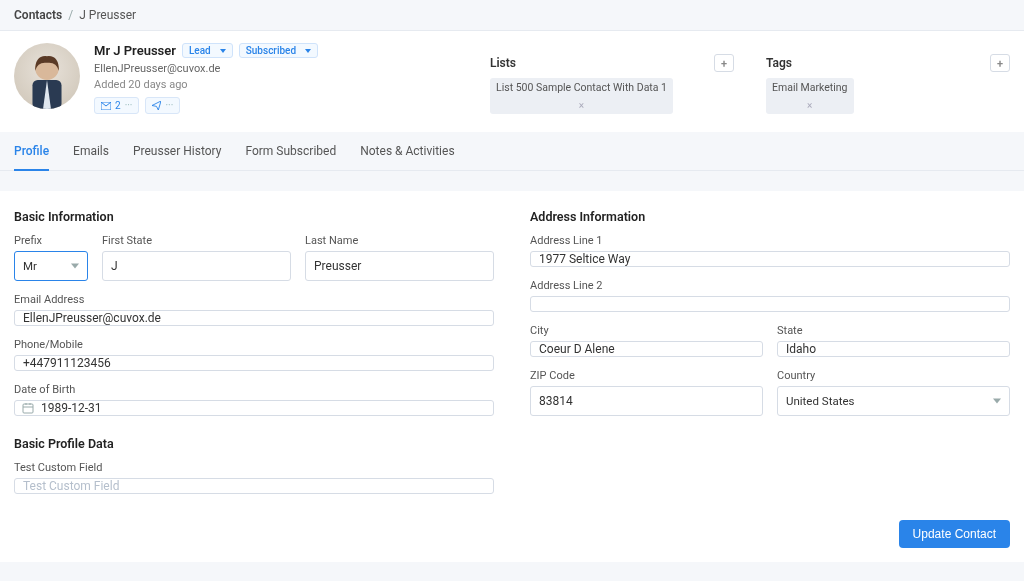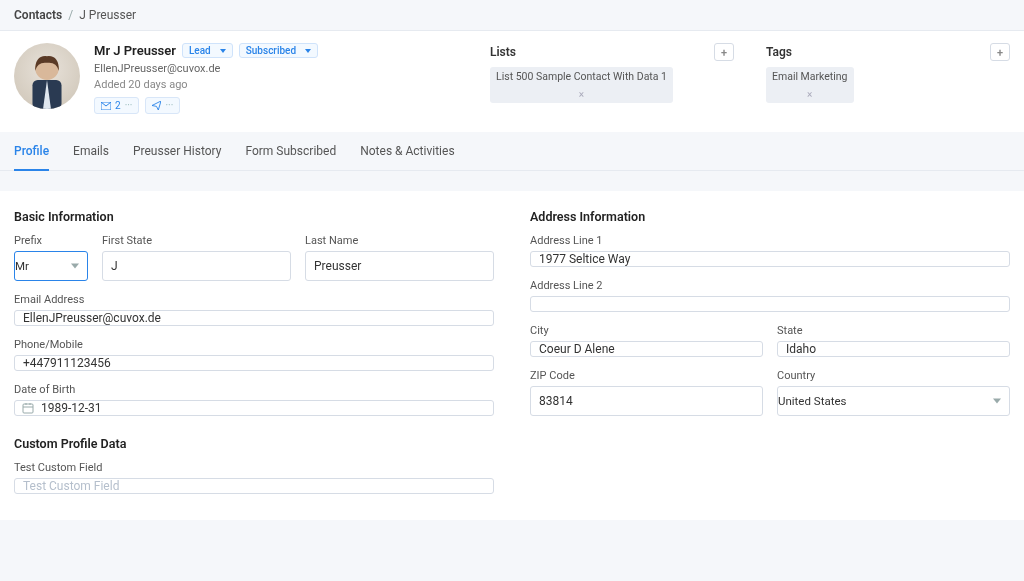--- a/index.html
+++ b/index.html
@@ -61,20 +61,21 @@
     padding: 2px 6px;
     font-size: 10px;
     cursor: pointer;
   }
   .lt-cols {
     display: flex;
     flex: 1;
     gap: 32px;
     margin-left: auto;
     max-width: 520px;
+    align-items: flex-end;
   }
   .lt-col { flex: 1; position: relative; }
   .lt-col .lt-title {
     font-weight: 600; color: #333; font-size: 12px;
     display: flex; align-items: center; justify-content: space-between;
     margin-bottom: 6px;
   }
   .add-btn {
     width: 20px; height: 18px; border: 1px solid #d6dce5;
     border-radius: 3px; background: #fff; color: #888;
@@ -110,21 +111,21 @@
   }
   .form-cols { display: flex; gap: 36px; }
   .form-col { flex: 1; }
   .section-title { font-weight: 600; font-size: 12.5px; color: #222; margin-bottom: 10px; }
   .row { display: flex; gap: 14px; margin-bottom: 12px; }
   .field { flex: 1; display: flex; flex-direction: column; }
   .field.small { flex: 0 0 74px; }
   .field label { font-size: 11px; color: #555; margin-bottom: 4px; }
   .ctl {
     height: 30px; border: 1px solid #d6dce5; border-radius: 3px;
-    background: #fff; padding: 0 0; font-size: 11.5px; color: #333;
+    background: #fff; padding: 0 8px; font-size: 11.5px; color: #333;
     display: flex; align-items: center;
   }
   .ctl.focused {
     border-color: #2a84e9;
   }
   input.ctl, .ctl input {
     outline: none; border: none; width: 100%; height: 100%;
     background: transparent; font: inherit; color: inherit;
     padding: 0;
   }
@@ -292,21 +293,21 @@
                   <line x1="1" y1="5" x2="11" y2="5" stroke="#9aa" stroke-width="1"></line>
                   <line x1="4" y1="1" x2="4" y2="3" stroke="#9aa" stroke-width="1"></line>
                   <line x1="8" y1="1" x2="8" y2="3" stroke="#9aa" stroke-width="1"></line>
                 </svg>
               <input class="ctl" type="text" value="1989-12-31" style="">
             </div>
           </div>
         </div>
 
         <div class="custom-section">
-          <div class="section-title">Custom Profile Data</div>
+          <div class="section-title">Basic Profile Data</div>
           <div class="row">
             <div class="field">
               <label>Test Custom Field</label>
               <input class="ctl" type="text" placeholder="Test Custom Field" style="">
             </div>
           </div>
         </div>
       </div>
 
       <div class="form-col">
@@ -343,15 +344,18 @@
             <label>Country</label>
             <div class="ctl select-wrap">
               <span>United States</span>
               <span class="caret-down"></span>
             </div>
           </div>
         </div>
       </div>
     </div>
 
+    <div class="footer">
+      <button class="btn-primary">Update Contact</button>
+    </div>
   </div>
 
 </div>
 
 </body></html>

